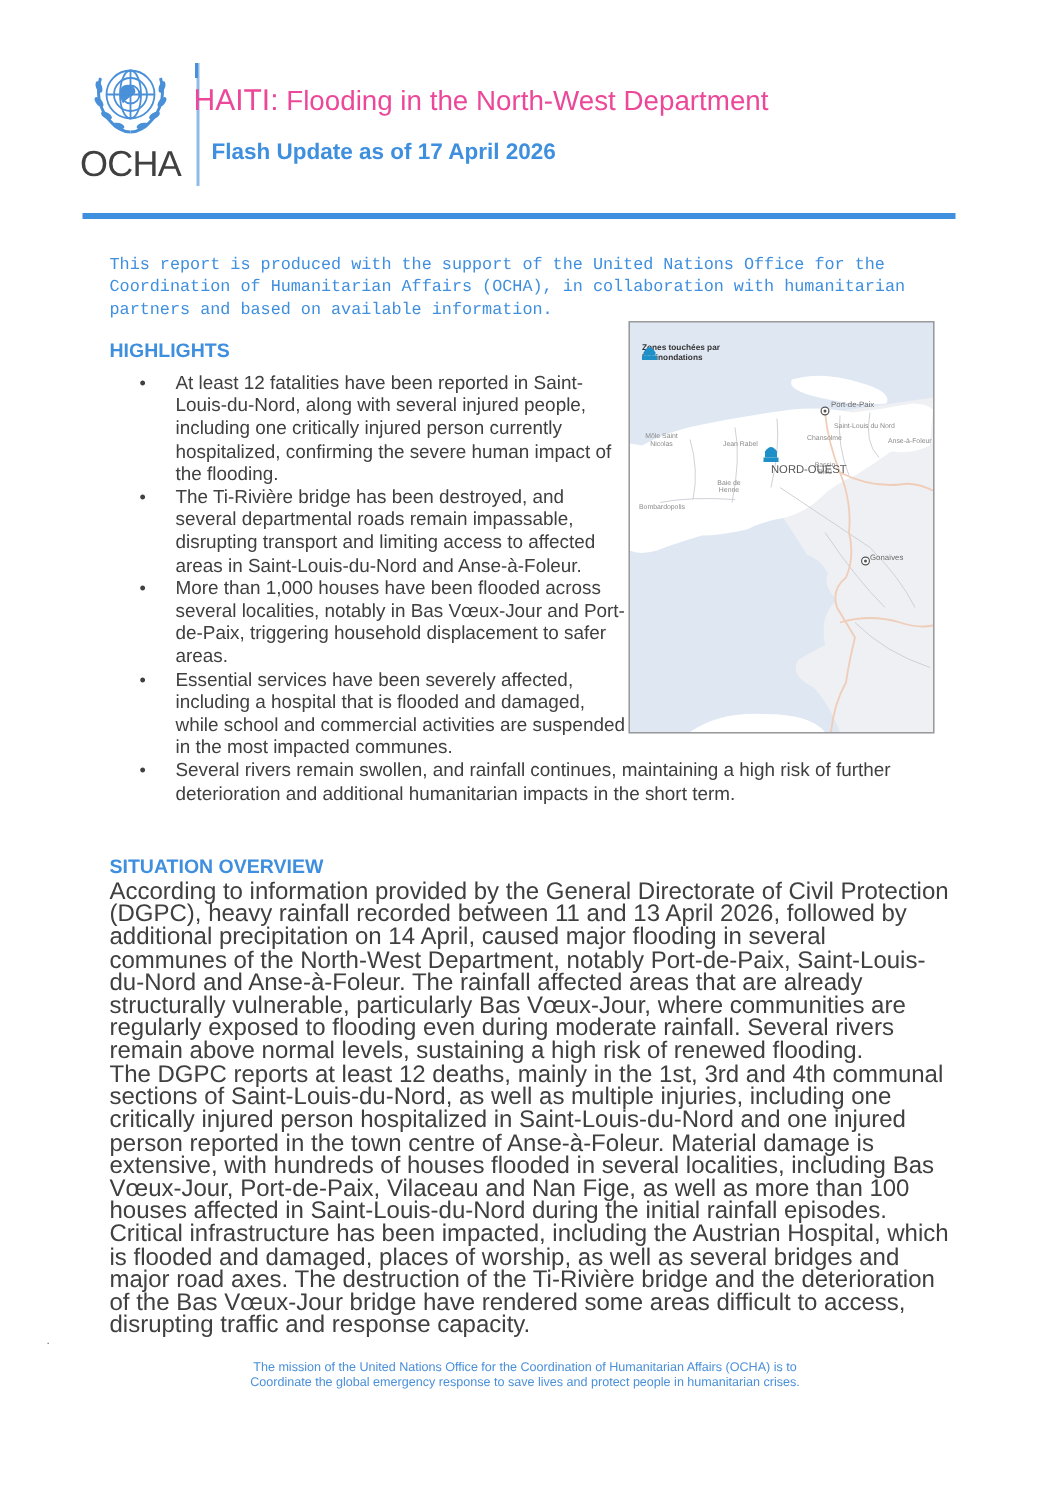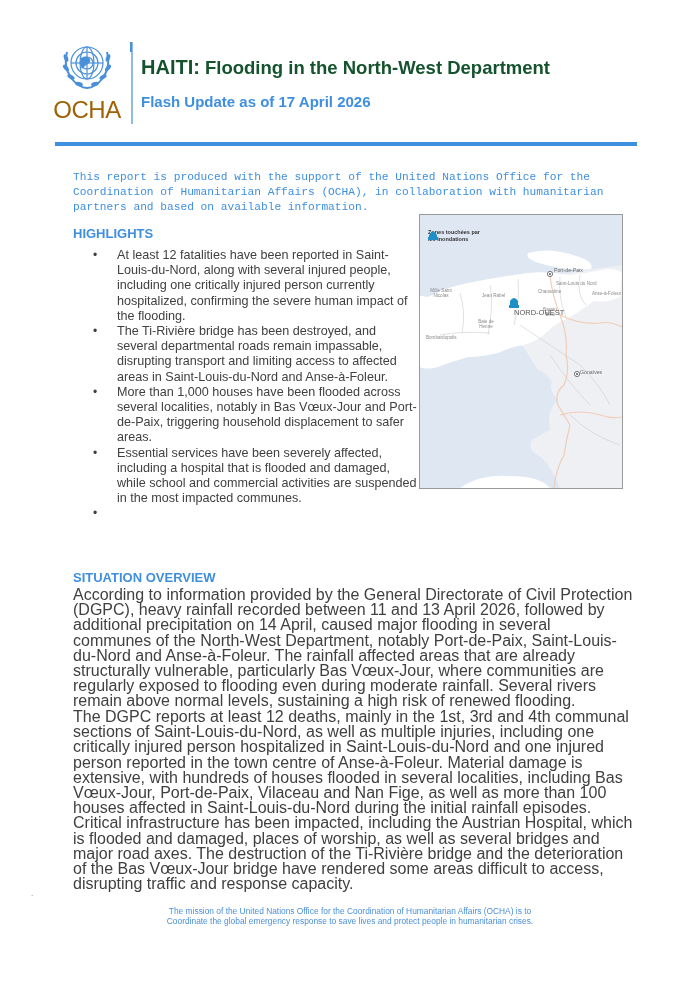--- a/index.html
+++ b/index.html
@@ -1,25 +1,25 @@
 <!DOCTYPE html>
 <html><head>
 <meta charset="utf-8">
 <style>
   html, body { margin: 0; padding: 0; background: #ffffff; }
   body { width: 700px; height: 990px; position: relative; font-family: "Liberation Sans", sans-serif; color: #404040; overflow: hidden; }
 
   .logo { position: absolute; left: 52px; top: 36px; width: 70px; height: 90px; }
   .logo-emblem { position: absolute; left: 5px; top: 0; width: 60px; height: 60px; }
-  .logo-text { position: absolute; left: 0; top: 60px; width: 70px; text-align: center; font-size: 24px; color: #a16207; letter-spacing: -0.5px; font-family: "Liberation Sans", sans-serif; }
+  .logo-text { position: absolute; left: 0; top: 60px; width: 70px; text-align: center; font-size: 24px; color: #404040; letter-spacing: -0.5px; font-family: "Liberation Sans", sans-serif; }
 
   .header-divider { position: absolute; left: 131px; top: 42px; width: 1.5px; height: 82px; background: #8fbbe8; }
   .header-divider-tick { position: absolute; left: 130px; top: 42px; width: 2px; height: 10px; background: #4a90d9; }
 
-  .title { position: absolute; left: 141px; top: 56px; font-size: 18.5px; font-weight: bold; color: #14532d; white-space: nowrap; }
+  .title { position: absolute; left: 129px; top: 56px; font-size: 18.5px; font-weight: normal; color: #ec4899; white-space: nowrap; }
   .title .country { font-size: 20px; }
   .subtitle { position: absolute; left: 141px; top: 93px; font-size: 15px; font-weight: bold; color: #3f8fdf; white-space: nowrap; }
 
   .rule { position: absolute; left: 55px; top: 142px; width: 582px; height: 4px; background: #3f8fdf; }
 
   .intro { position: absolute; left: 73px; top: 170px; width: 570px; font-size: 11.2px; line-height: 15px; color: #3f8fdf; font-family: Liberation Mono, monospace; }
 
   .h-section { position: absolute; font-size: 13px; font-weight: bold; color: #3f8fdf; }
   .h-highlights { left: 73px; top: 226px; }
   .h-overview { left: 73px; top: 570px; text-align: center; }
@@ -90,21 +90,21 @@
 <div class="rule"></div>
 
 <div class="intro">This report is produced with the support of the United Nations Office for the Coordination of Humanitarian Affairs (OCHA), in collaboration with humanitarian partners and based on available information.</div>
 
 <div class="h-section h-highlights">HIGHLIGHTS</div>
 <ul class="hl-list">
   <li class="hl-item hl-narrow"><span class="bullet">•</span><span> At least 12 fatalities have been reported in Saint-Louis-du-Nord, along with several injured people, including one critically injured person currently hospitalized, confirming the severe human impact of the flooding.</span></li>
   <li class="hl-item hl-narrow"><span class="bullet">•</span><span>The Ti-Rivière bridge has been destroyed, and several departmental roads remain impassable, disrupting transport and limiting access to affected areas in Saint-Louis-du-Nord and Anse-à-Foleur.</span></li>
   <li class="hl-item hl-narrow" style="width:302px"><span class="bullet">•</span><span>More than 1,000 houses have been flooded across several localities, notably in Bas Vœux-Jour and Port-de-Paix, triggering household displacement to safer areas.</span></li>
   <li class="hl-item hl-narrow"><span class="bullet">•</span><span>Essential services have been severely affected, including a hospital that is flooded and damaged, while school and commercial activities are suspended in the most impacted communes.</span></li>
-  <li class="hl-item hl-wide"><span class="bullet">•</span></li>
+  <li class="hl-item hl-wide"><span class="bullet">•</span><span>Several rivers remain swollen, and rainfall continues, maintaining a high risk of further deterioration and additional humanitarian impacts in the short term.</span></li>
 </ul>
 
 <div class="map">
   <svg width="202" height="273" viewBox="0 0 202 273">
 
     <path d="M108 38 q20 -6 45 2 q22 6 18 14 q-20 2 -45 -4 q-22 -5 -18 -12z" fill="#ffffff"></path>
 
     <path d="M120 62 L202 50 L202 273 L140 273 q-8 -20 -18 -30 q-16 -8 -10 -18 q10 -6 18 -10 q-4 -20 8 -30 q-10 -10 -6 -18 q-6 -10 -14 -12 q-12 -20 -20 -30 q-20 -10 -30 -20 z" fill="#eef0f3"></path>
 
     <path d="M8 82 q18 -10 40 -14 q30 -6 60 -10 q20 -2 40 2 q20 -2 40 -6 q10 0 14 4 L200 82 q-12 6 -26 4 q-14 10 -24 16 q-14 6 -22 14 q-10 10 -24 14 q-14 2 -26 8 q-18 4 -30 4 q-20 6 -30 10 q-14 4 -22 -2 q-4 -8 2 -16 q-4 -10 -2 -18 q-6 -10 -2 -22 q-4 -8 2 -14 z" fill="#ffffff"></path>

